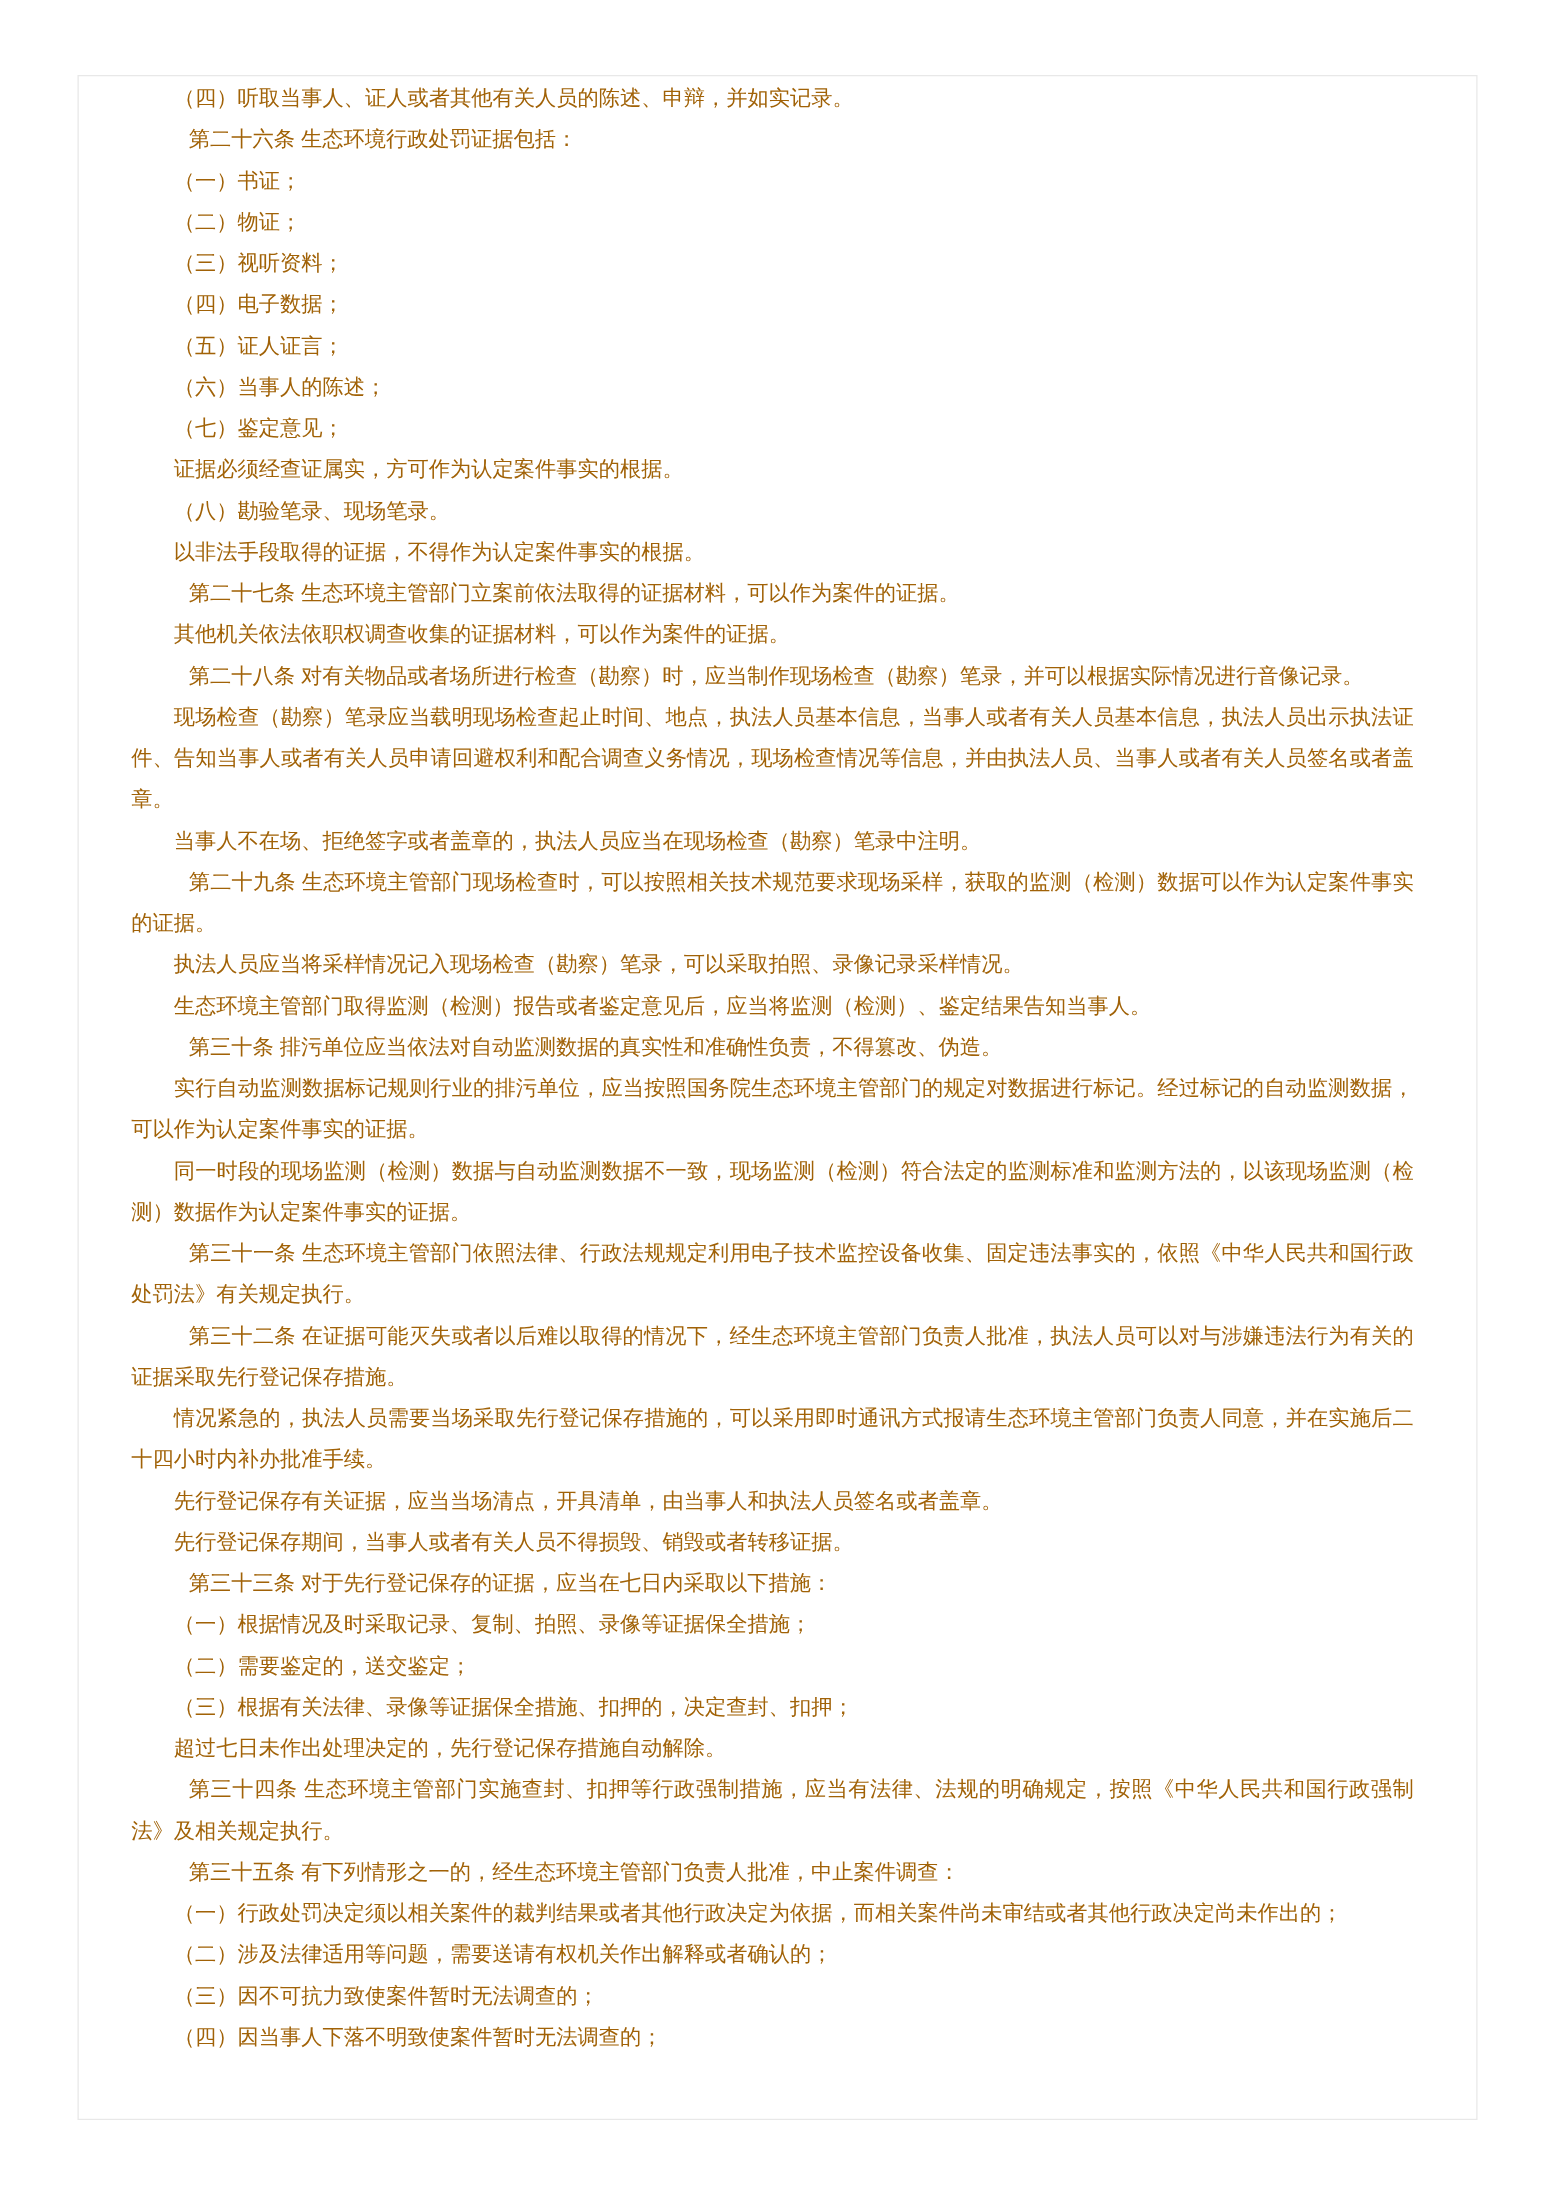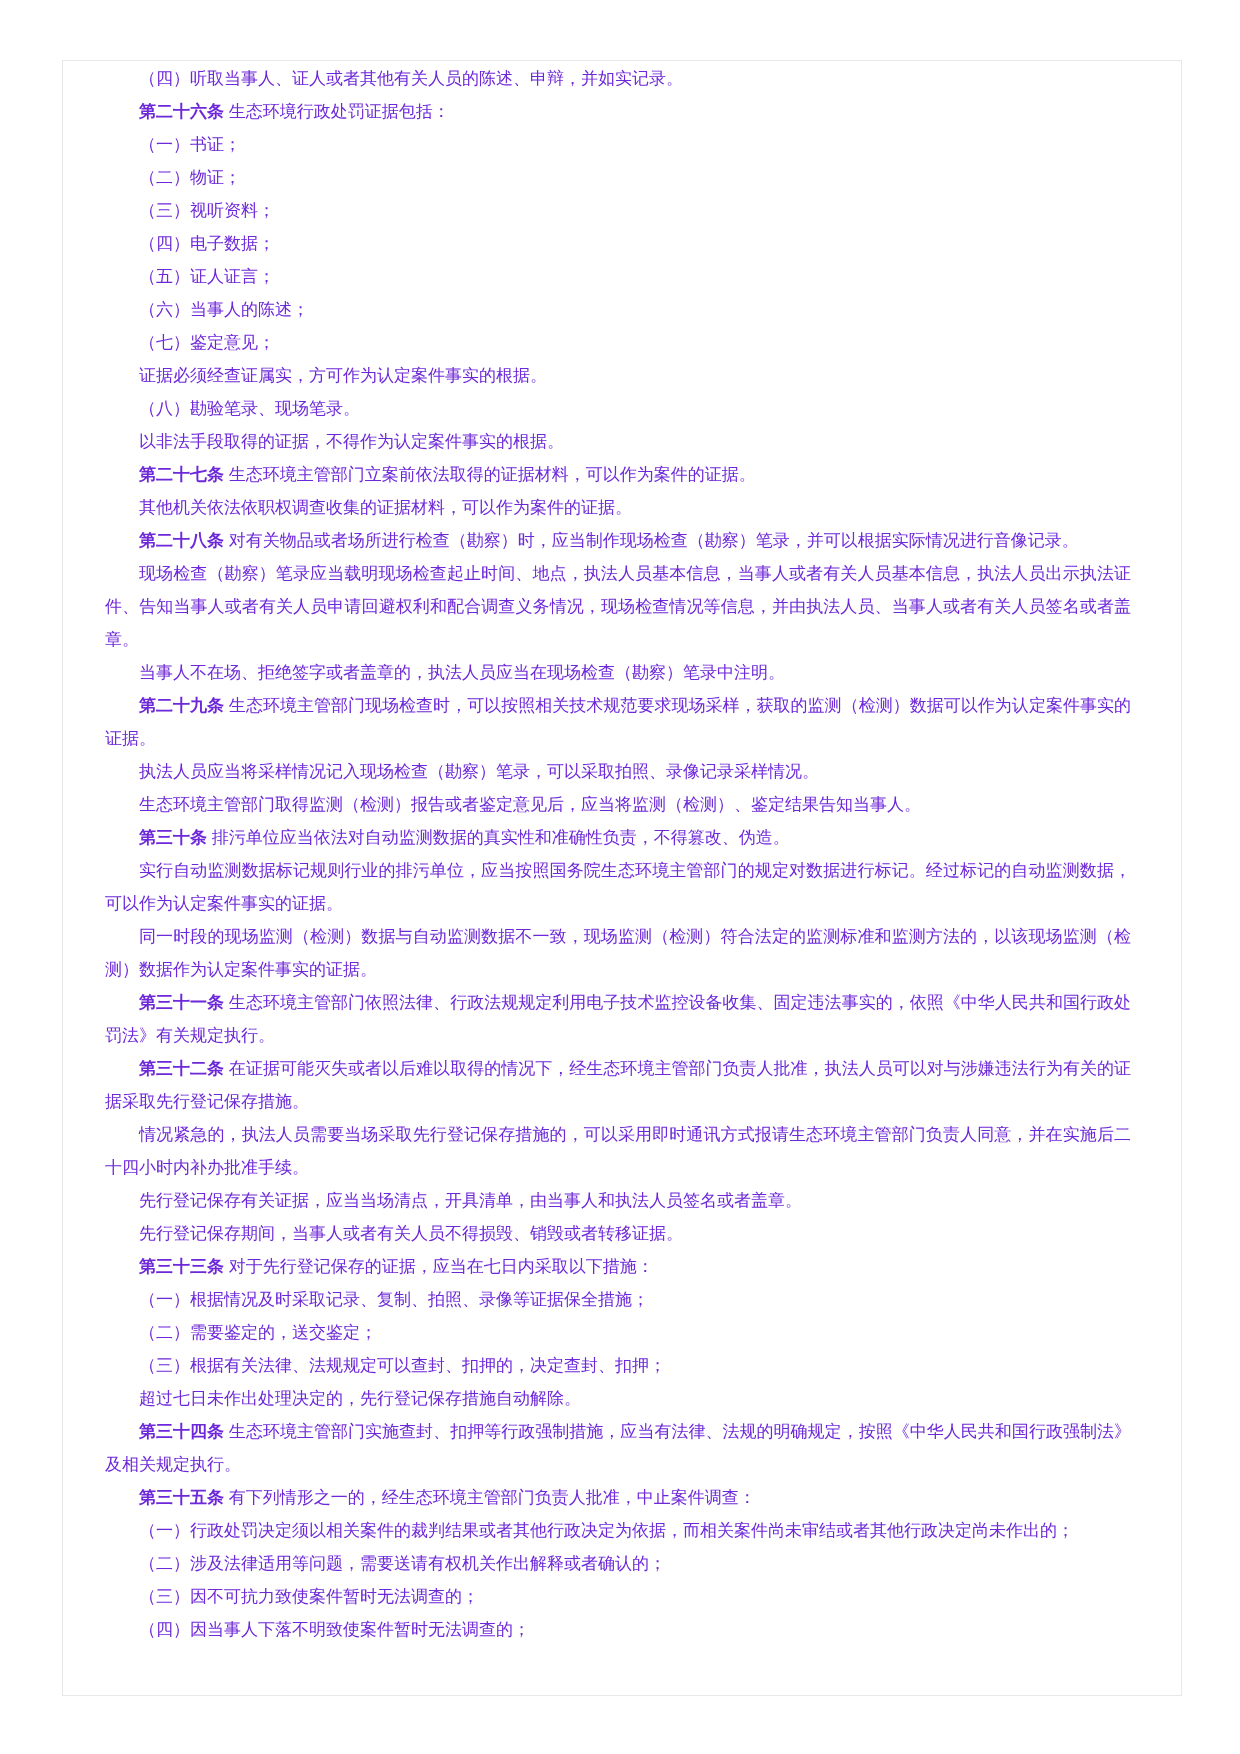--- a/index.html
+++ b/index.html
@@ -19,31 +19,32 @@
     box-sizing: border-box;
     background: #ffffff;
     border: 1px solid #e8e8e8;
     overflow: hidden;
   }
   .doc-body {
     box-sizing: border-box;
     padding: 1px 50px 20px 42px;
     font-size: 17px;
     line-height: 33px;
-    color: #6d28d9;
+    color: #a16207;
     text-align: justify;
   }
   .doc-body p {
     margin: 0;
     padding: 0;
     text-indent: 2em;
     word-break: break-all;
   }
   .doc-body p strong {
-    font-weight: 700;
+    font-weight: 400;
+    margin-left: 12px;
   }
 </style>
 </head>
 <body>
 
 <div class="page-card">
   <div class="doc-body">
 
   <p>（四）听取当事人、证人或者其他有关人员的陈述、申辩，并如实记录。</p>
       <p><strong>第二十六条</strong> 生态环境行政处罚证据包括：</p>
@@ -69,21 +70,21 @@
       <p>实行自动监测数据标记规则行业的排污单位，应当按照国务院生态环境主管部门的规定对数据进行标记。经过标记的自动监测数据，可以作为认定案件事实的证据。</p>
       <p>同一时段的现场监测（检测）数据与自动监测数据不一致，现场监测（检测）符合法定的监测标准和监测方法的，以该现场监测（检测）数据作为认定案件事实的证据。</p>
       <p><strong>第三十一条</strong> 生态环境主管部门依照法律、行政法规规定利用电子技术监控设备收集、固定违法事实的，依照《中华人民共和国行政处罚法》有关规定执行。</p>
       <p><strong>第三十二条</strong> 在证据可能灭失或者以后难以取得的情况下，经生态环境主管部门负责人批准，执法人员可以对与涉嫌违法行为有关的证据采取先行登记保存措施。</p>
       <p>情况紧急的，执法人员需要当场采取先行登记保存措施的，可以采用即时通讯方式报请生态环境主管部门负责人同意，并在实施后二十四小时内补办批准手续。</p>
       <p>先行登记保存有关证据，应当当场清点，开具清单，由当事人和执法人员签名或者盖章。</p>
       <p>先行登记保存期间，当事人或者有关人员不得损毁、销毁或者转移证据。</p>
       <p><strong>第三十三条</strong> 对于先行登记保存的证据，应当在七日内采取以下措施：</p>
       <p>（一）根据情况及时采取记录、复制、拍照、录像等证据保全措施；</p>
       <p>（二）需要鉴定的，送交鉴定；</p>
-      <p>（三）根据有关法律、法规规定可以查封、扣押的，决定查封、扣押；</p>
+      <p>（三）根据有关法律、录像等证据保全措施、扣押的，决定查封、扣押；</p>
       <p>超过七日未作出处理决定的，先行登记保存措施自动解除。</p>
       <p><strong>第三十四条</strong> 生态环境主管部门实施查封、扣押等行政强制措施，应当有法律、法规的明确规定，按照《中华人民共和国行政强制法》及相关规定执行。</p>
       <p><strong>第三十五条</strong> 有下列情形之一的，经生态环境主管部门负责人批准，中止案件调查：</p>
       <p>（一）行政处罚决定须以相关案件的裁判结果或者其他行政决定为依据，而相关案件尚未审结或者其他行政决定尚未作出的；</p>
       <p>（二）涉及法律适用等问题，需要送请有权机关作出解释或者确认的；</p>
       <p>（三）因不可抗力致使案件暂时无法调查的；</p>
       <p>（四）因当事人下落不明致使案件暂时无法调查的；</p>
     </div>
 </div>
 

